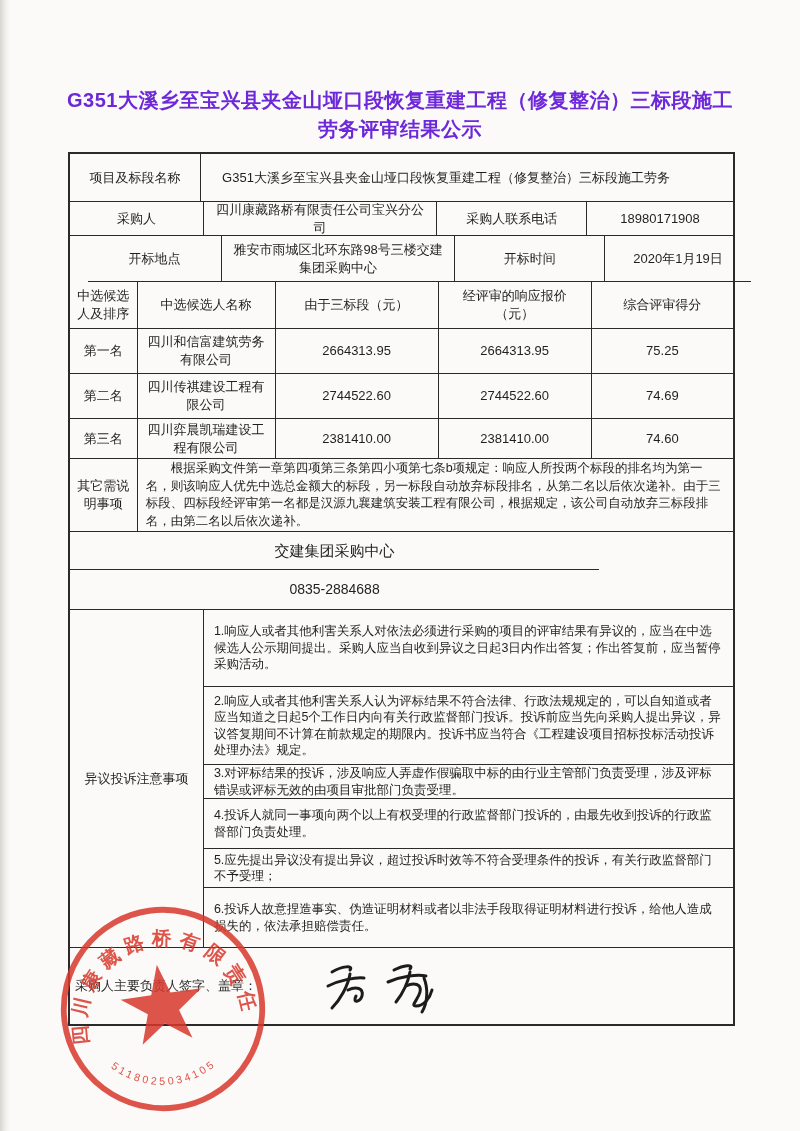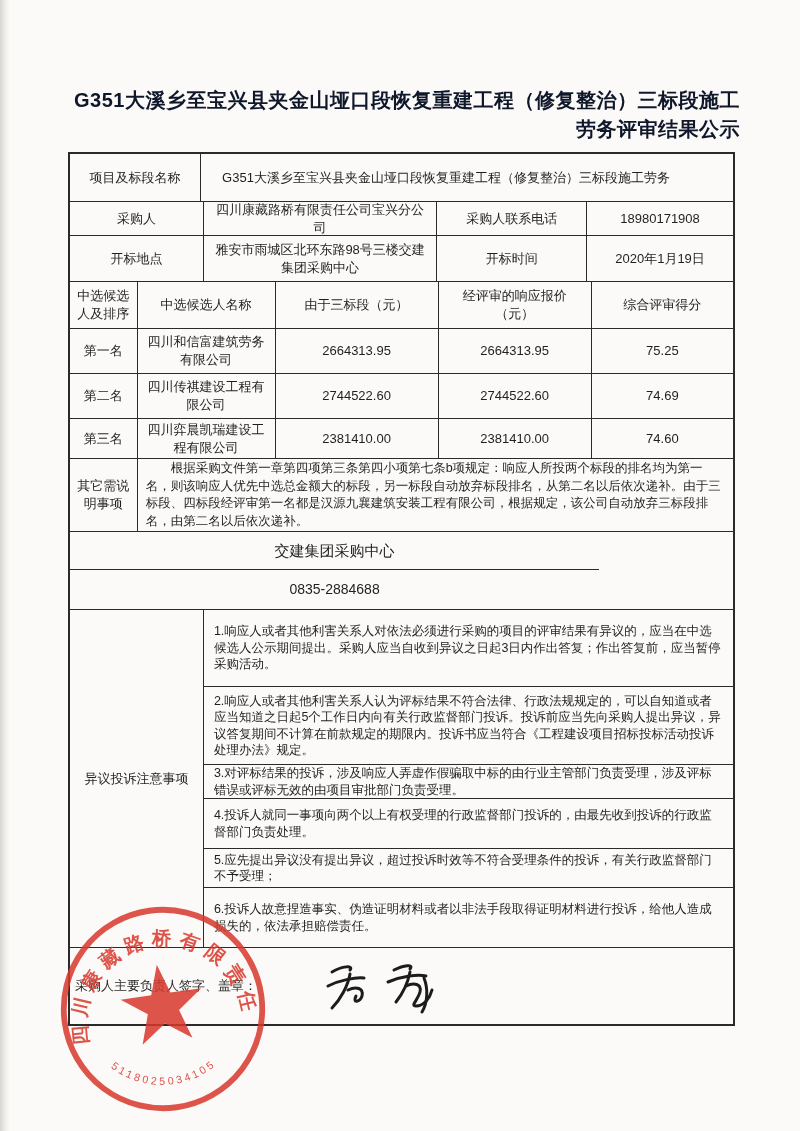--- a/index.html
+++ b/index.html
@@ -11,22 +11,22 @@
     color:#1f1f1f;
     overflow:hidden;
   }
   
   .scan-edge {
     position:absolute; left:0; top:0; width:10px; height:100%;
     background:linear-gradient(to right,#d8d6d2,#f2f1ee 60%,rgba(251,250,248,0));
   }
   .page-title {
     position:absolute; left:60px; top:86px; width:680px;
-    font-size:20px; font-weight:bold; text-align:right;
-    line-height:1.45; letter-spacing:0.5px; color:#0f172a;
+    font-size:20px; font-weight:bold; text-align:center;
+    line-height:1.45; letter-spacing:0.5px; color:#6d28d9;
   }
   .tbl {
     position:absolute; left:68px; top:152px; width:667px;
     border:2px solid #2a2a2a; background:transparent;
     font-size:13px;
   }
   .row { display:flex; width:100%; border-bottom:1px solid #2a2a2a; }
   .row:last-child { border-bottom:none; }
   .cell {
     border-right:1px solid #2a2a2a;
@@ -38,21 +38,21 @@
   
   .w-label { width:20.2%; }
   .w-rest  { width:79.8%; }
   .w-val   { width:35.2%; }
   .w-phl   { width:22.6%; }
   .w-phv   { width:22%; }
   .c1 { width:10.2%; } .c2 { width:20.8%; } .c3 { width:24.6%; }
   .c4 { width:23.1%; } .c5 { width:21.3%; }
   .w-notes { width:89.8%; }
   
-  .h-a { height:48px;gap:15px; } .h-b { height:34px; } .h-c { height:46px; } .h-d { height:33px; }
+  .h-a { height:48px;gap:15px; } .h-b { height:34px; } .h-c { height:46px;margin-left:18px; } .h-d { height:33px; }
   .h-hdr { height:47px; } .h-r1 { height:45px; } .h-r2 { height:45px; } .h-r3 { height:40px; }
   .h-notes { height:73px; }
   .stack { display:flex; flex-direction:column; width:79.8%; }
   .stack .sub {
     border-bottom:1px solid #2a2a2a;
     display:flex; align-items:center; justify-content:center; text-align:right;
     padding:2px 10px; line-height:1.32;
   }
   .stack .sub:last-child { border-bottom:none; }
   .sub.left { justify-content:flex-start; text-align:left; }

